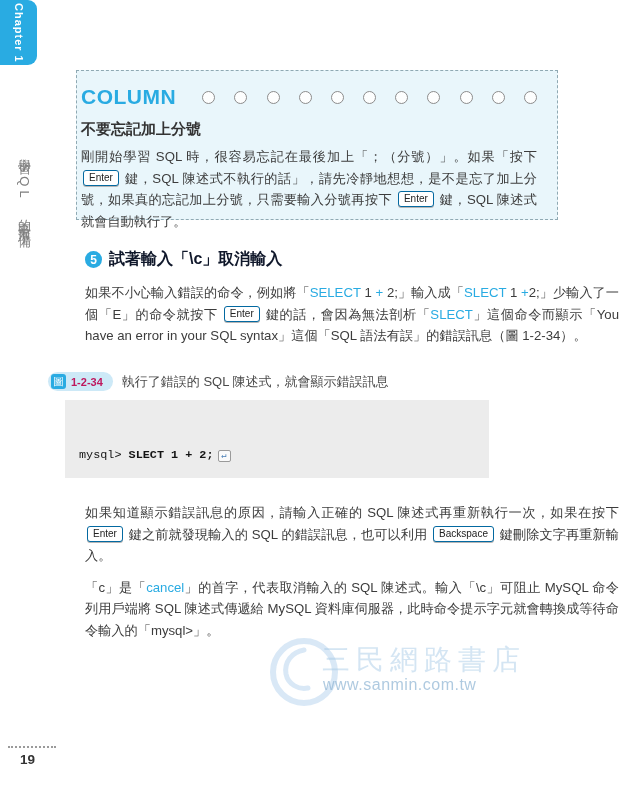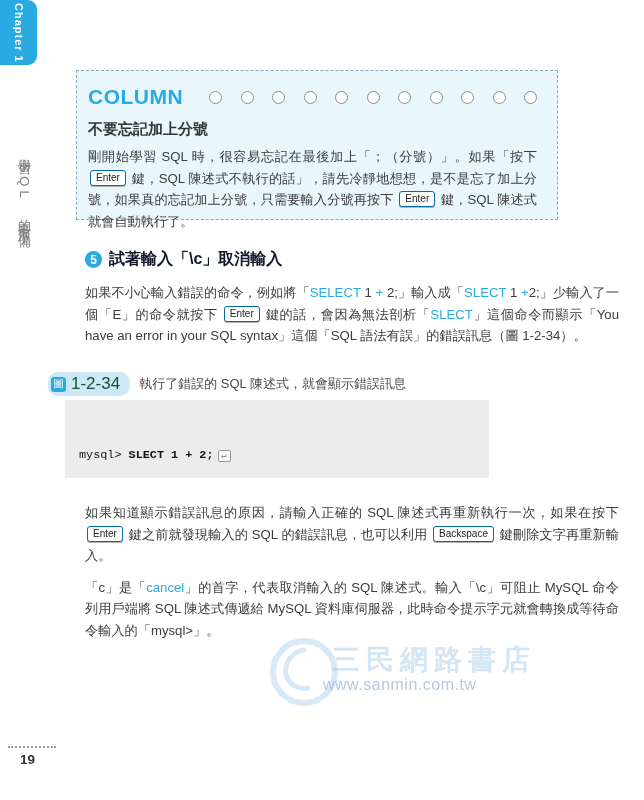--- a/index.html
+++ b/index.html
@@ -25,21 +25,21 @@
   }
   .side-title {
     position:absolute; left:15px; top:148px; height:200px;
     writing-mode:vertical-rl; text-orientation:mixed;
     font-size:13px; color:#7f7f7f; letter-spacing:4px;
   }
 
   
   .column-box {
     position:absolute; left:76px; top:70px; width:482px; height:150px;
-    background:#e9f6fb; border:1px dashed #8fa9b3; padding:12px 20px 0 11px;
+    background:#e9f6fb; border:1px dashed #8fa9b3; padding:12px 20px 0 4px;
   }
   .column-header { display:flex; align-items:center; height:28px; }
   .column-title {
     color:#29abe2; font-weight:bold; font-size:21px; letter-spacing:0.5px;
     flex:0 0 auto; margin-right:26px;
   }
   .column-circles { flex:1; display:flex; justify-content:space-between; align-items:center; }
   .circle {
     width:13px; height:13px; border-radius:50%;
     border:1.5px solid #8c8c8c; background:#fdfefe; display:inline-block;
@@ -86,21 +86,21 @@
   }
   .fig-pill {
     display:inline-flex; align-items:center; background:#cde9f7;
     border-radius:10px; padding:2px 10px 2px 3px; margin-right:9px;
   }
   .fig-chip {
     width:15px; height:15px; background:#29abe2; border-radius:3px;
     color:#fff; font-size:10.5px; display:flex; align-items:center;
     justify-content:center; margin-right:5px;
   }
-  .fig-num { font-weight:normal; font-size:17px; color:#14532d; }
+  .fig-num { font-weight:bold; font-size:11px; color:#be185d; }
   .fig-caption { font-size:13px; color:#4a4a4a; }
 
   
   .code-block {
     position:absolute; left:65px; top:400px; width:424px; height:78px;
     background:#ececec; padding:23px 14px;
     font-family:"Liberation Mono", monospace;
     font-size:11.8px; line-height:13.2px; color:#141414;
     white-space:pre; overflow:hidden;
   }
@@ -110,24 +110,23 @@
     display:inline-block; border:1px solid #9a9a9a; border-radius:2px;
     background:#fafafa; width:13px; height:12px; font-size:9px;
     line-height:11px; text-align:center; color:#4a7fb5; margin-left:4px;
     vertical-align:0px;
   }
 
   
   .watermark { position:absolute; pointer-events:none; }
   .wm-ring { left:268px; top:636px; width:72px; height:72px; }
   .wm-name {
-    left:322px; top:641px; font-size:28px; font-weight:bold;
+    left:322px; top:641px; font-size:28px; font-weight:normal;
     letter-spacing:6px; color:rgba(165,200,230,0.48);
     font-family:"Liberation Serif", serif;
-    margin-left:10px;
   }
   .wm-url {
     left:323px; top:676px; font-size:16px;
     color:rgba(148,184,214,0.75); letter-spacing:0.5px;
   }
 
   
   .pagenum-dots {
     position:absolute; left:8px; top:746px; width:48px;
     border-top:2px dotted #9a9a9a;

